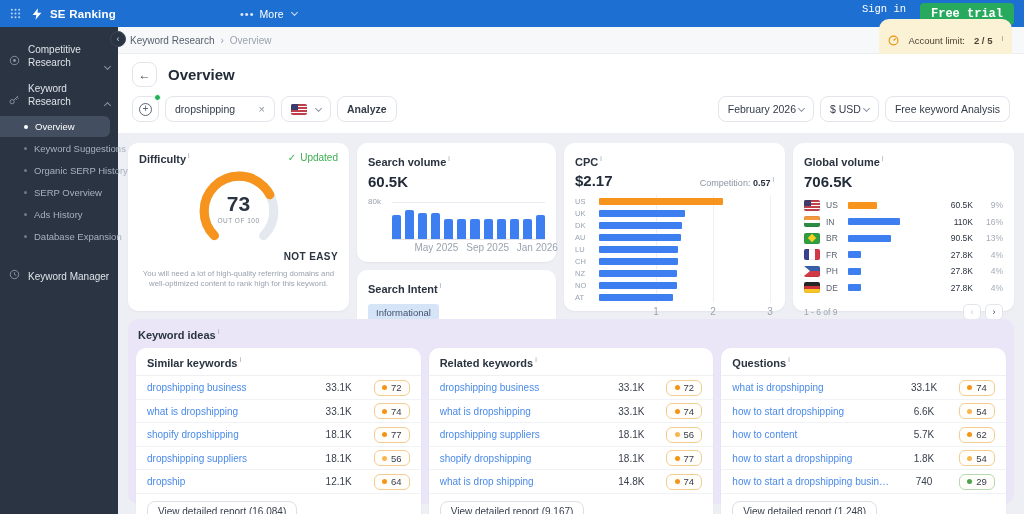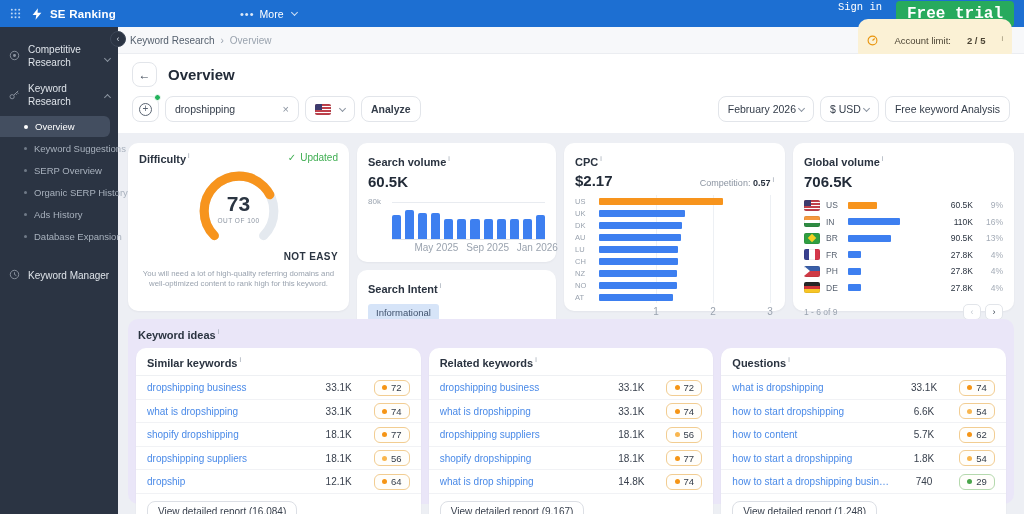--- a/index.html
+++ b/index.html
@@ -9,60 +9,60 @@
 
   
   .topnav { height:27px; background:#1d6fd2; display:flex; align-items:center; color:#fff; flex:none; padding:0 10px; }
   .nav-left { display:flex; align-items:center; gap:9px; width:230px; }
   .brand { display:flex; align-items:center; gap:6px; font-size:11.5px; font-weight:bold; letter-spacing:.2px; cursor:pointer; }
   .nav-center { flex:1; display:flex; }
   .more-menu { display:flex; align-items:center; gap:5px; font-size:10.5px; cursor:pointer; }
   .dots3 { font-size:11px; letter-spacing:1px; opacity:.85; }
   .nav-right { display:flex; align-items:flex-start; gap:14px;font-family:Liberation Mono, monospace; }
   .sign-in { font-size:10.5px; cursor:pointer; }
-  .free-trial { background:#27aa5d; color:#fff; border:none; border-radius:4px; font-size:16px; font-weight:bold; padding:4px 11px; cursor:pointer; font-family:inherit; }
+  .free-trial { background:#27aa5d; color:#fff; border:none; border-radius:4px; font-size:12px; font-weight:bold; padding:4px 11px; cursor:pointer; font-family:inherit; }
 
   .chev { display:inline-block; width:5px; height:5px; border-right:1.4px solid #8b94a1; border-bottom:1.4px solid #8b94a1; transform:rotate(45deg); margin-left:3px; margin-top:-2px; }
   .chev.up { transform:rotate(225deg); margin-top:2px; }
   .chev.light { border-color:#cfe0f5; }
 
   
   .bodyrow { flex:1; display:flex; min-height:0; position:relative; }
 
   
   .sidebar { width:118px; background:#2b3443; flex:none; padding-top:10px; color:#dfe4ea; position:relative; }
   .collapse-btn { position:absolute; right:-8px; top:4px; width:16px; height:16px; border-radius:50%; background:#2b3443; color:#cfd6df; border:1px solid #3c4656; font-size:9px; line-height:13px; text-align:center; cursor:pointer; z-index:5; }
-  .side-main { display:flex; align-items:center; gap:7px; padding:7px 8px 7px 9px; font-size:10px; cursor:pointer; line-height:1.25; }
+  .side-main { display:flex; align-items:flex-end; gap:7px; padding:7px 8px 7px 9px; font-size:10px; cursor:pointer; line-height:1.25; }
   .side-main .lbl { flex:1; }
   .side-main .chev { margin-top:4px; flex:none; }
   .side-icon { width:12px; flex:none; margin-top:1px; opacity:.75; }
   .side-sub { display:flex; align-items:center; gap:7px; font-size:9.5px; color:#a8b1bd; padding:5px 4px 5px 24px; margin:1px 8px 1px 0; cursor:pointer; white-space:nowrap; border-radius:0 6px 6px 0; }
   .side-sub.active { background:#434e60; color:#fff; }
   .sub-dot { width:3px; height:3px; border-radius:50%; background:#707a88; flex:none; }
   .side-sub.active .sub-dot { width:4px; height:4px; background:#fff; }
 
   
   .content { flex:1; display:flex; flex-direction:column; min-width:0; }
   .crumb-row { height:27px; background:#f7f8fa; border-bottom:1px solid #ebedf1; display:flex; align-items:center; justify-content:space-between; padding:0 12px; flex:none; }
   .crumbs { font-size:10px; color:#545f6d; display:flex; gap:6px; align-items:center; }
   .crumbs .sep, .crumbs .cur { color:#9aa3ae; }
-  .limit-badge { background:#fbf1d5; border-radius:10px; padding:16px 9px; font-size:9.5px; color:#4c4535; display:flex; align-items:flex-start; gap:16px; cursor:pointer; }
+  .limit-badge { background:#fbf1d5; border-radius:10px; padding:16px 9px; font-size:9.5px; color:#4c4535; display:flex; align-items:flex-start; gap:9px; cursor:pointer; }
   .limit-badge b { font-weight:bold; }
   .limit-badge sup { font-size:7px; color:#8d8369; }
 
   .header-block { background:#fff; padding:8px 14px 11px; flex:none; }
   .title-row { display:flex; align-items:center; gap:11px; }
   .back-btn { width:25px; height:25px; border:1px solid #e2e5ea; border-radius:8px; background:#fff; font-size:12px; color:#3a4452; cursor:pointer; }
   .title-row h1 { font-size:15px; color:#222b38; }
   .toolbar { display:flex; align-items:center; gap:6px; margin-top:9px; }
   .tool-box { height:26px; border:1px solid #e2e5ea; border-radius:8px; background:#fff; display:flex; align-items:center; font-size:10.5px; color:#333c49; padding:0 9px; cursor:pointer; font-family:inherit; }
   .add-btn { width:27px; justify-content:center; position:relative; padding:0; }
   .add-circle { width:13px; height:13px; border:1.3px solid #5a6472; border-radius:50%; display:flex; align-items:center; justify-content:center; font-size:10px; color:#5a6472; line-height:0; }
   .green-dot { position:absolute; top:-3px; right:-3px; width:7px; height:7px; background:#23b25b; border-radius:50%; border:1.5px solid #fff; }
-  .kw-input { width:134px; justify-content:space-between; cursor:text; }
+  .kw-input { width:110px; justify-content:space-between; cursor:text; }
   .kw-clear { color:#8b94a1; font-size:11px; cursor:pointer; }
   .spacer { flex:1; }
   .analyze { font-weight:bold; }
 
   .flag { width:16px; height:11px; border-radius:2px; display:inline-block; position:relative; overflow:hidden; flex:none; box-shadow:inset 0 0 0 .5px rgba(0,0,0,.12); }
   .flag-us { background:repeating-linear-gradient(#c0414c 0 1.5px,#fff 1.5px 3px); }
   .flag-us::after { content:""; position:absolute; left:0; top:0; width:7px; height:6px; background:#3c3b6e; }
   .flag-in { background:linear-gradient(#f5993e 0 33%,#fff 33% 66%,#2e8b42 66%); }
   .flag-br { background:#2f9e41; }
   .flag-br::after { content:""; position:absolute; left:50%; top:50%; width:6px; height:6px; transform:translate(-50%,-50%) rotate(45deg); background:#f7d022; }
@@ -225,25 +225,25 @@
           <div class="side-sub active">
             <span class="sub-dot"></span>
             <span class="sub-label">Overview</span>
           </div>
           <div class="side-sub">
             <span class="sub-dot"></span>
             <span class="sub-label">Keyword Suggestions</span>
           </div>
           <div class="side-sub">
             <span class="sub-dot"></span>
-            <span class="sub-label">SERP Overview</span>
+            <span class="sub-label">Organic SERP History</span>
           </div>
           <div class="side-sub">
             <span class="sub-dot"></span>
-            <span class="sub-label">Organic SERP History</span>
+            <span class="sub-label">SERP Overview</span>
           </div>
           <div class="side-sub">
             <span class="sub-dot"></span>
             <span class="sub-label">Ads History</span>
           </div>
           <div class="side-sub">
             <span class="sub-dot"></span>
             <span class="sub-label">Database Expansion</span>
           </div>
         </nav>

